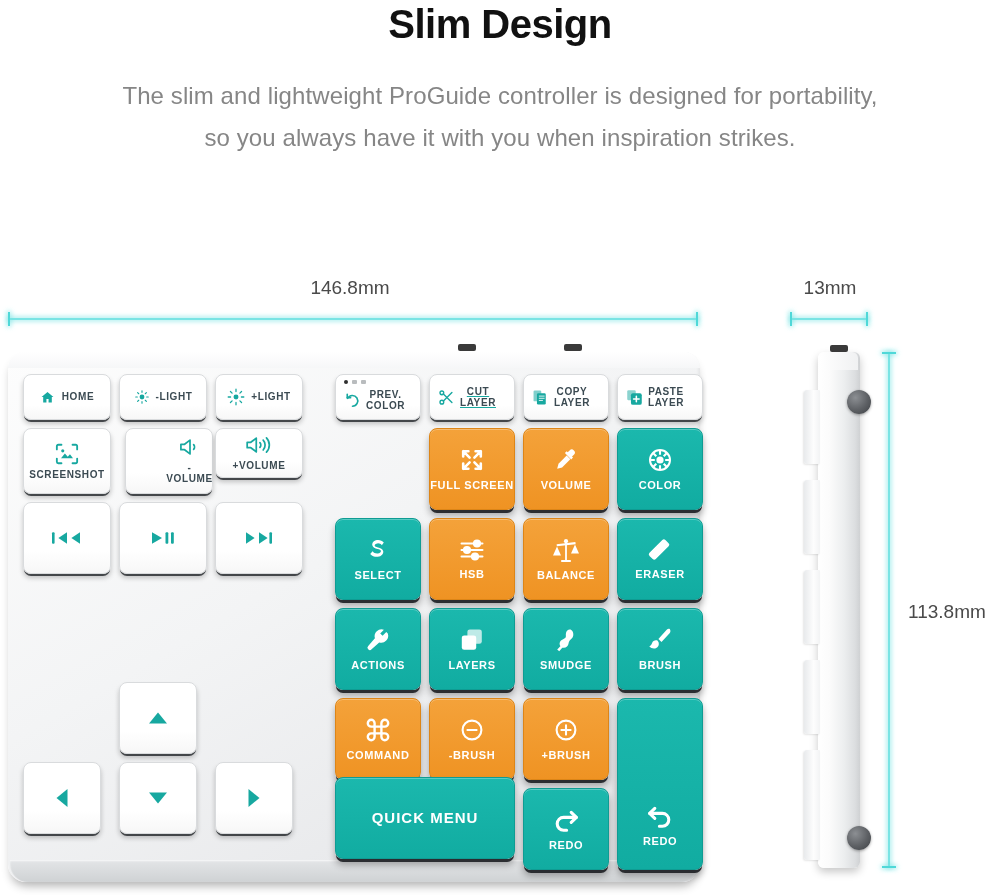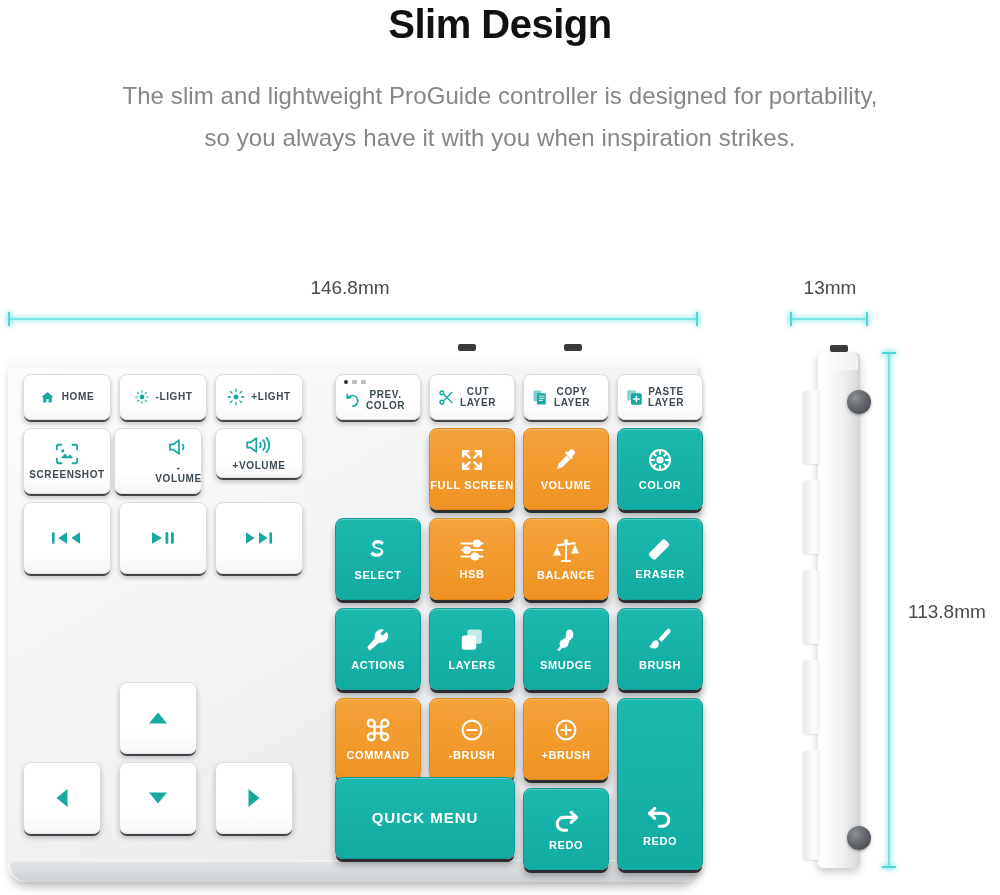--- a/index.html
+++ b/index.html
@@ -248,21 +248,21 @@
       <span class="ic" style="margin-bottom:4px;">
         <svg width="26" height="24" viewBox="0 0 28 26" fill="none" stroke="#17a8a0" stroke-width="2" stroke-linecap="round">
           <path d="M3 8V4.5A1.5 1.5 0 014.5 3H8M20 3h3.5A1.5 1.5 0 0125 4.5V8M25 18v3.5a1.5 1.5 0 01-1.5 1.5H20M8 23H4.5A1.5 1.5 0 013 21.5V18"></path>
           <path d="M7.5 17.5l4.2-5 3.1 3.4 2.4-2.6 3.3 4.2z" fill="#17a8a0" stroke="none"></path>
           <circle cx="9.4" cy="9.6" r="1.7" fill="#17a8a0" stroke="none"></circle>
         </svg>
       </span>
       <span class="lbl">SCREENSHOT</span>
     </div>
 
-    <div class="key white" style="left:106px;top:76px;width:88px;height:66px;padding-left:41px;">
+    <div class="key white" style="left:117px;top:76px;width:88px;height:66px;padding-left:41px;">
       <span class="ic" style="margin-bottom:6px;">
         <svg width="26" height="20" viewBox="0 0 28 22" fill="none" stroke="#17a8a0" stroke-width="1.9" stroke-linejoin="round">
           <path d="M4 8h4l6-4.6v15.2L8 14H4z"></path>
           <path d="M18 8.3c1.3 1.4 1.3 4 0 5.4" stroke-linecap="round"></path>
         </svg>
       </span>
       <span class="lbl">-VOLUME</span>
     </div>
 
     <div class="key white" style="left:207px;top:76px;width:88px;height:50px;">
@@ -342,21 +342,21 @@
         <svg width="17" height="17" viewBox="0 0 22 22" fill="none" stroke="#17a8a0" stroke-width="2.1" stroke-linecap="round">
           <path d="M4.2 7.4V3.1"></path>
             <path d="M4.2 7.4h4.4"></path>
           <path d="M4.6 8.2a7 7 0 116.4 10.3"></path>
         </svg>
       </span>
       <span class="lbl" style="margin-top:6px;">PREV.
 COLOR</span>
     </div>
 
-    <div class="key white fn-key" style="left:421px;top:22px;width:86px;height:46px;">
+    <div class="key white fn-key" style="left:421px;top:22px;width:86px;height:46px;text-decoration:underline;">
       <span class="ic">
         <svg width="17" height="17" viewBox="0 0 22 22" fill="none" stroke="#17a8a0" stroke-width="1.8" stroke-linecap="round">
           <circle cx="5" cy="5" r="2.4"></circle>
             <circle cx="5" cy="17" r="2.4"></circle>
           <path d="M7 6.6L18 17.6M7 15.4L18 4.4"></path>
         </svg>
       </span>
       <span class="lbl">CUT
 LAYER</span>
     </div>

